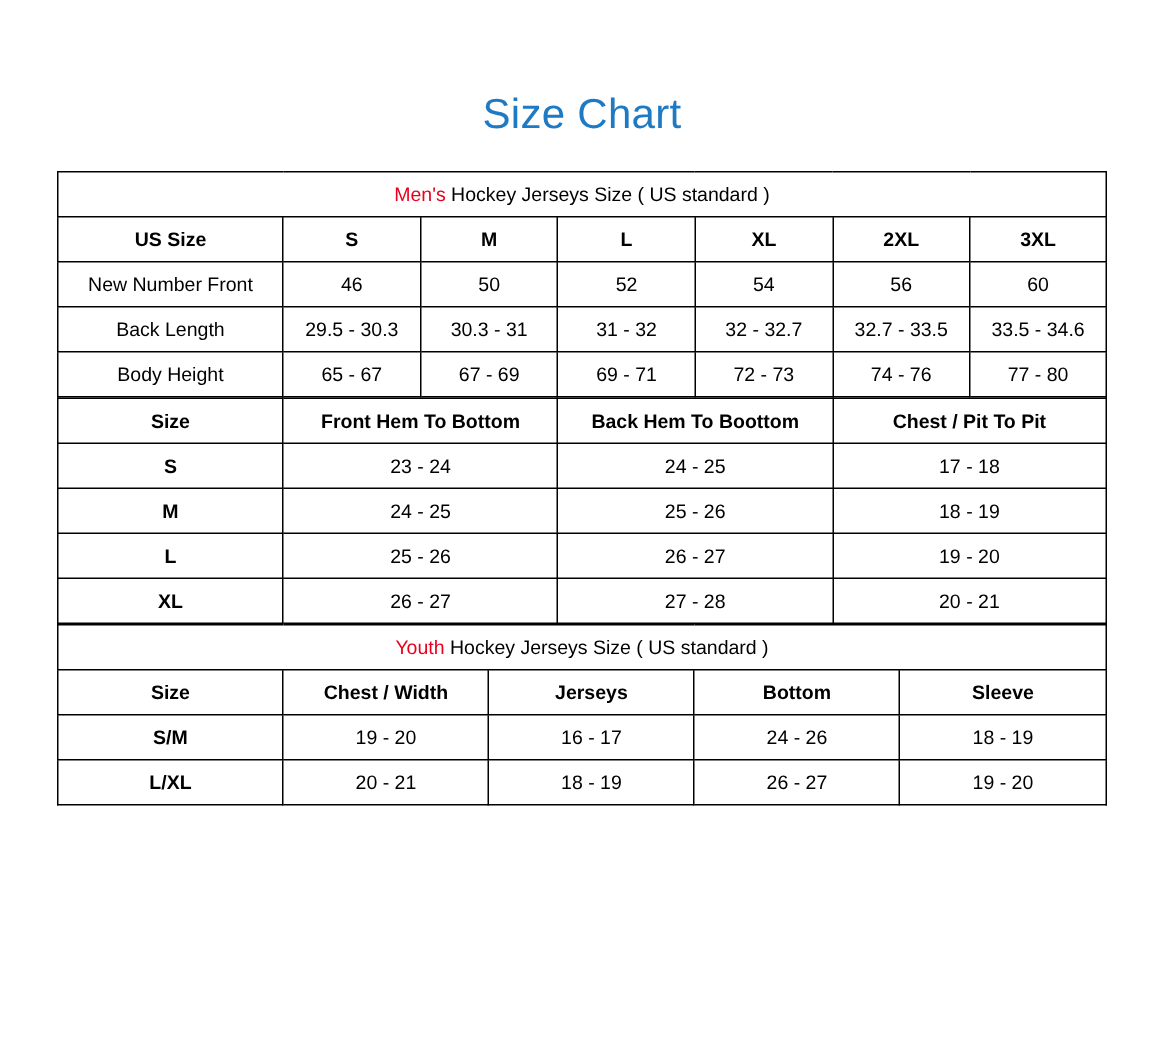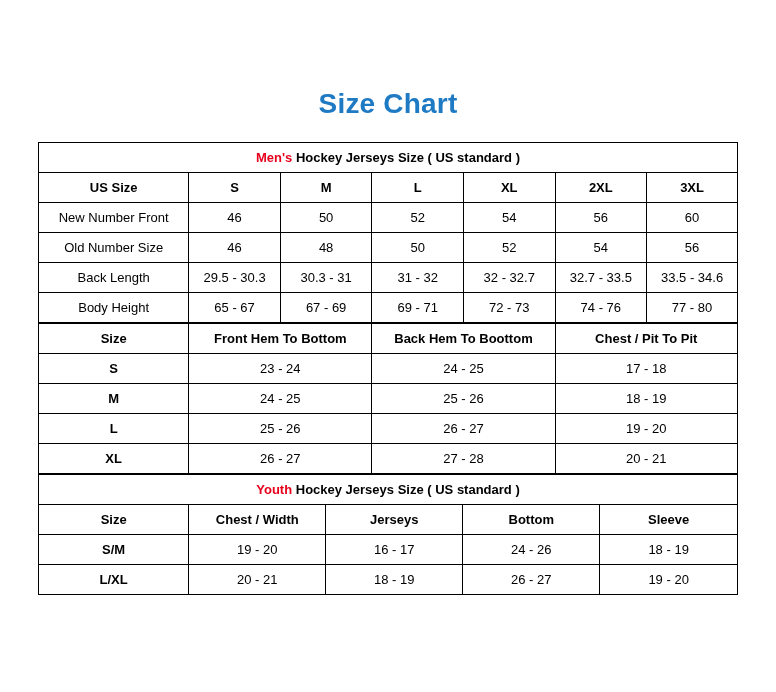--- a/index.html
+++ b/index.html
@@ -17,22 +17,22 @@
   .page {
     width: 776px;
     height: 692px;
     position: relative;
     box-sizing: border-box;
   }
   .title {
     text-align: center;
     color: #1f7ac4;
     font-size: 28px;
-    font-weight: bold;
-    padding-top: 88px;
+    font-weight: normal;
+    padding-top: 60px;
     letter-spacing: 0.2px;
   }
   .chart-wrap {
     margin: 22px 38px 0 38px;
   }
   table.size-table {
     width: 100%;
     border-collapse: collapse;
     table-layout: fixed;
   }
@@ -40,21 +40,21 @@
     border: 1px solid #000000;
     text-align: center;
     vertical-align: middle;
     font-size: 13px;
     height: 25px;
     padding: 2px 1px;
     background: #ffffff;
   }
   td.section-head {
     background: #ffff00;
-    font-weight: bold;
+    font-weight: normal;
     font-size: 14.5px;
     height: 31px;
     padding: 2px 4px;
   }
   td.section-head .accent {
     color: #e8001c;
   }
   td.colhead {
     font-weight: bold;
     margin-left: 48px;
@@ -99,29 +99,20 @@
           <td class="colhead">3XL</td>
         </tr>
         <tr>
           <td class="rowlabel">New Number Front</td>
           <td>46</td>
           <td>50</td>
           <td>52</td>
           <td>54</td>
           <td>56</td>
           <td>60</td>
-        </tr>
-        <tr>
-          <td class="rowlabel">Old Number Size</td>
-          <td>46</td>
-          <td>48</td>
-          <td>50</td>
-          <td>52</td>
-          <td>54</td>
-          <td>56</td>
         </tr>
         <tr>
           <td class="rowlabel">Back Length</td>
           <td>29.5 - 30.3</td>
           <td>30.3 - 31</td>
           <td>31 - 32</td>
           <td>32 - 32.7</td>
           <td>32.7 - 33.5</td>
           <td>33.5 - 34.6</td>
         </tr>

